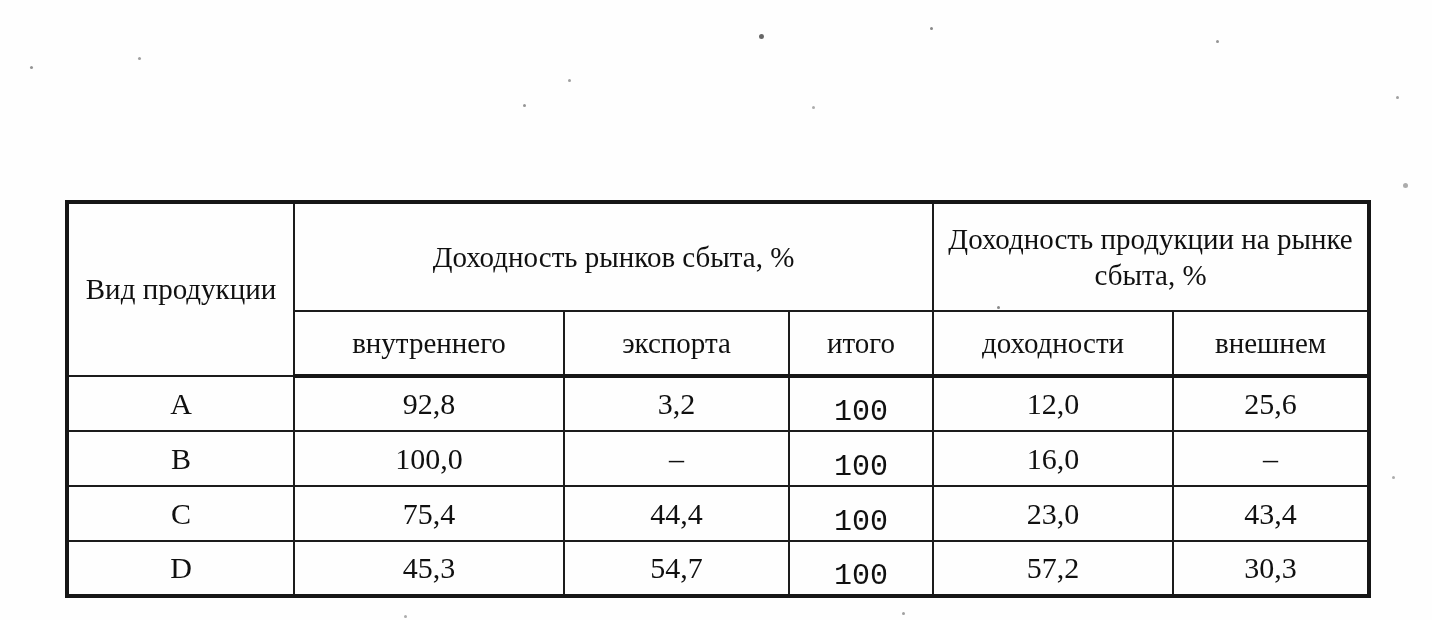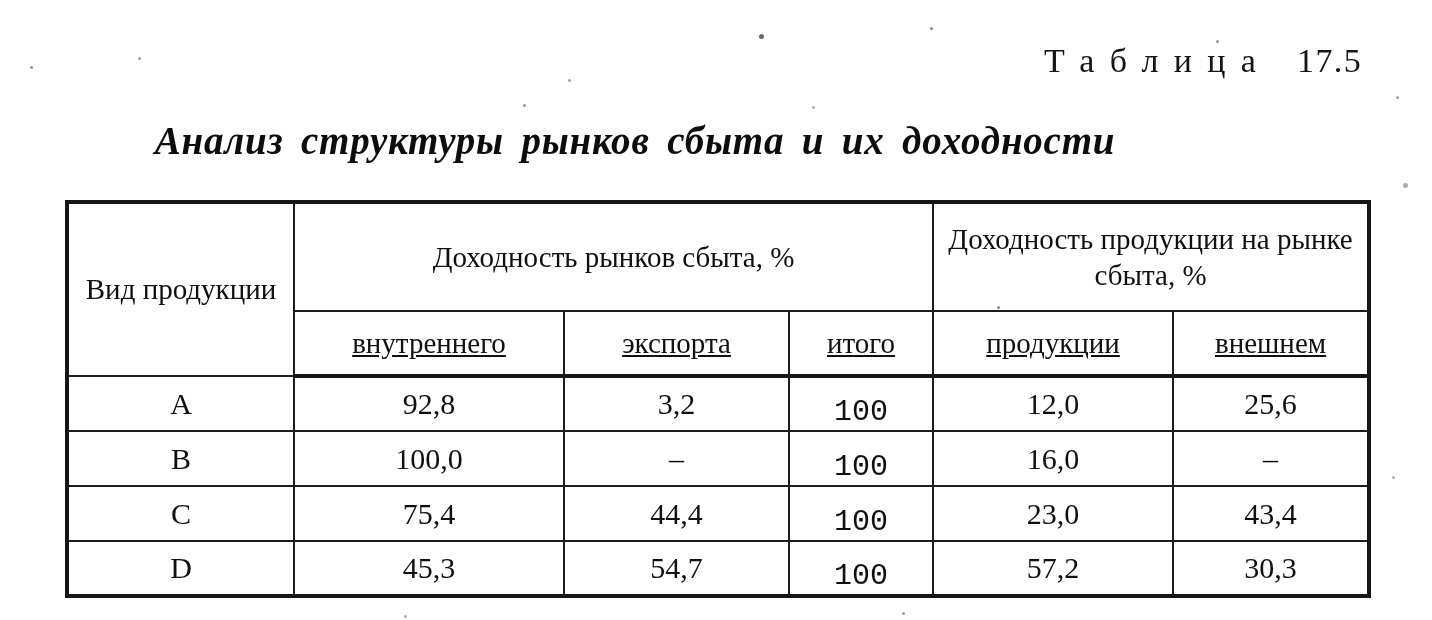--- a/index.html
+++ b/index.html
@@ -61,21 +61,21 @@
     text-align: center;
     vertical-align: middle;
     font-weight: normal;
     padding: 0;
     overflow: hidden;
   }
   table.data { border: 4px solid #161616; }
 
   
   tr.group-row th   { height: 106px; line-height: 1.25; }
-  tr.sub-row   th   { height: 62px; text-decoration: underline; }
+  tr.sub-row   th   { height: 62px; }
   tbody tr          { height: 55px; }
 
   
   thead tr.sub-row th, th.product-head { border-bottom: 4px solid #161616; }
 
   
   th.product-head, td.col-product { border-right-width: 3px; }
   th.col-total,  td.col-total     { border-right-width: 3px; }
 
   
@@ -113,46 +113,42 @@
       404px 615px 0 0  rgba(20,20,20,.35);
   }
 </style>
 </head>
 <body>
 
 <div class="page">
 
   <div class="specks"></div>
 
-  <div class="table-label">
-    <span class="word">Таблица</span><span class="num">17.5</span>
-  </div>
 
-  <div class="doc-title">Анализ структуры рынков сбыта и их доходности</div>
 
   <table class="data">
     <colgroup>
       <col style="width:227px">
       <col style="width:270px">
       <col style="width:225px">
       <col style="width:144px">
       <col style="width:240px">
       <col style="width:196px">
     </colgroup>
     <thead>
       <tr class="group-row">
         <th rowspan="2" class="product-head">Вид продукции</th>
         <th colspan="3" class="group-head">Доходность рынков сбыта, %</th>
         <th colspan="2" class="group-head">Доходность продукции на рынке сбыта, %</th>
       </tr>
       <tr class="sub-row">
         <th>внутреннего</th>
         <th>экспорта</th>
         <th class="col-total">итого</th>
-        <th>продукции</th>
+        <th>доходности</th>
         <th>внешнем</th>
       </tr>
     </thead>
     <tbody>
       <tr>
         <td class="col-product">A</td>
         <td>92,8</td>
         <td>3,2</td>
         <td class="col-total"><span class="v">100</span></td>
         <td>12,0</td>

